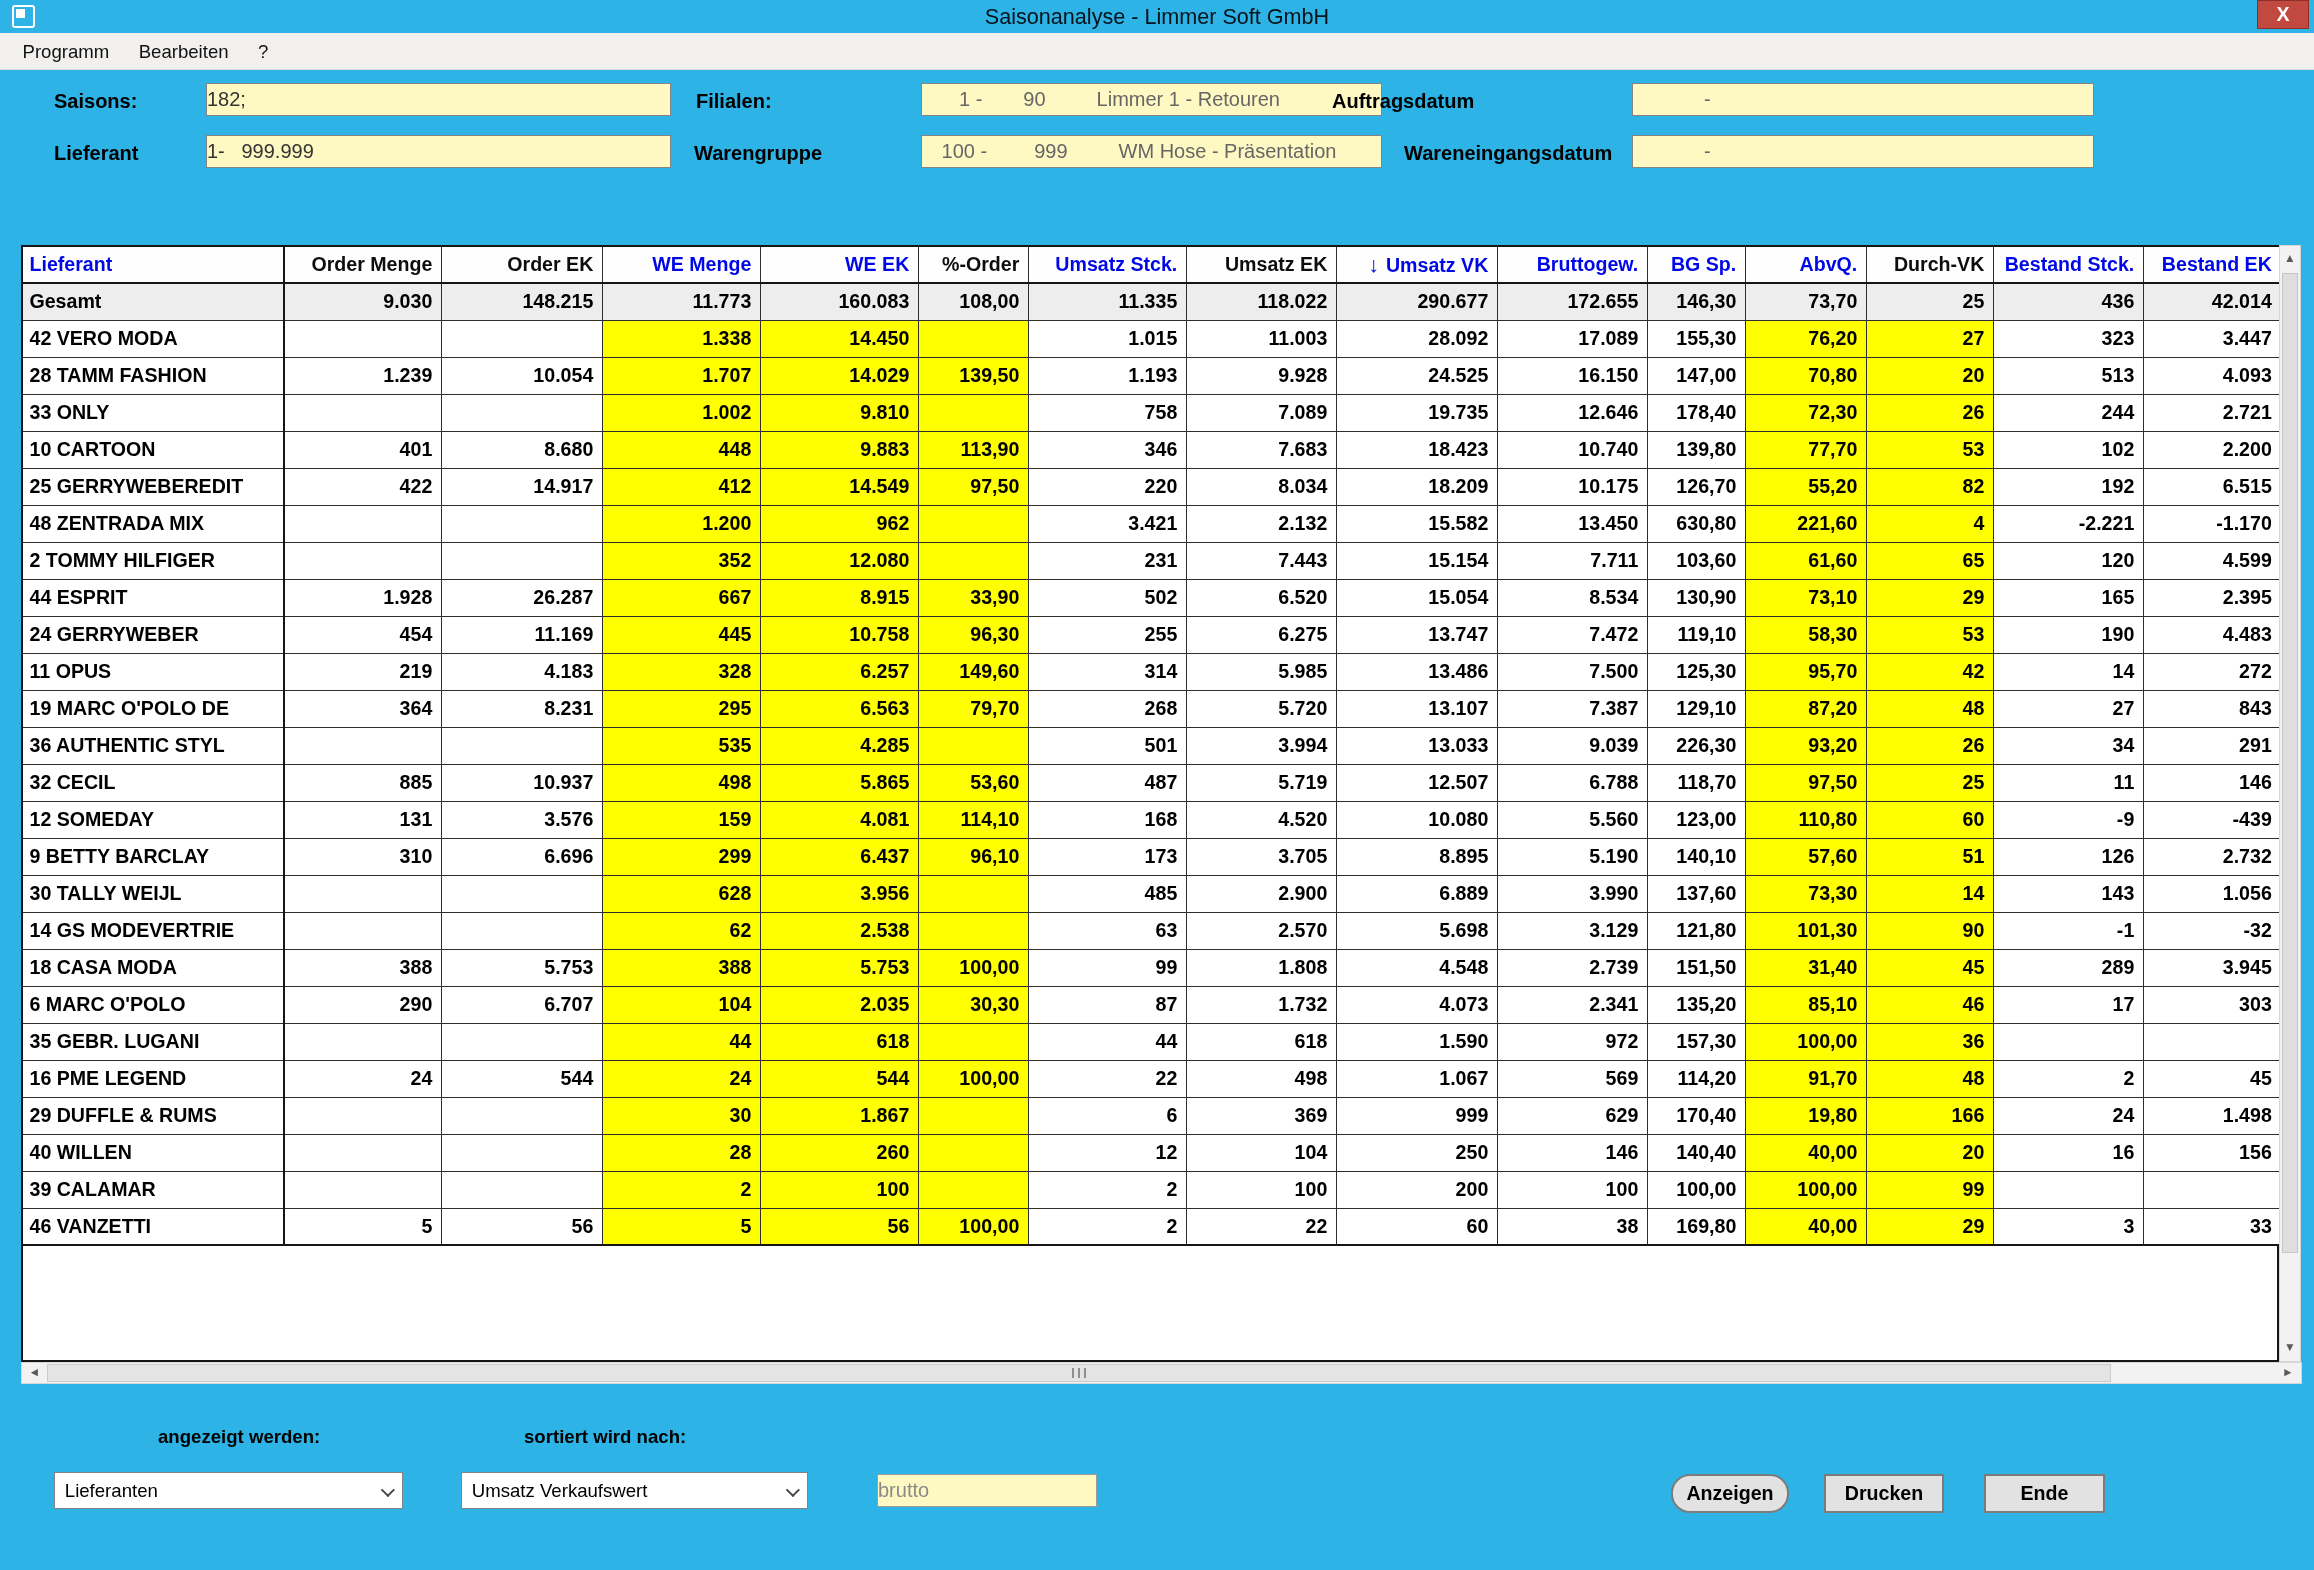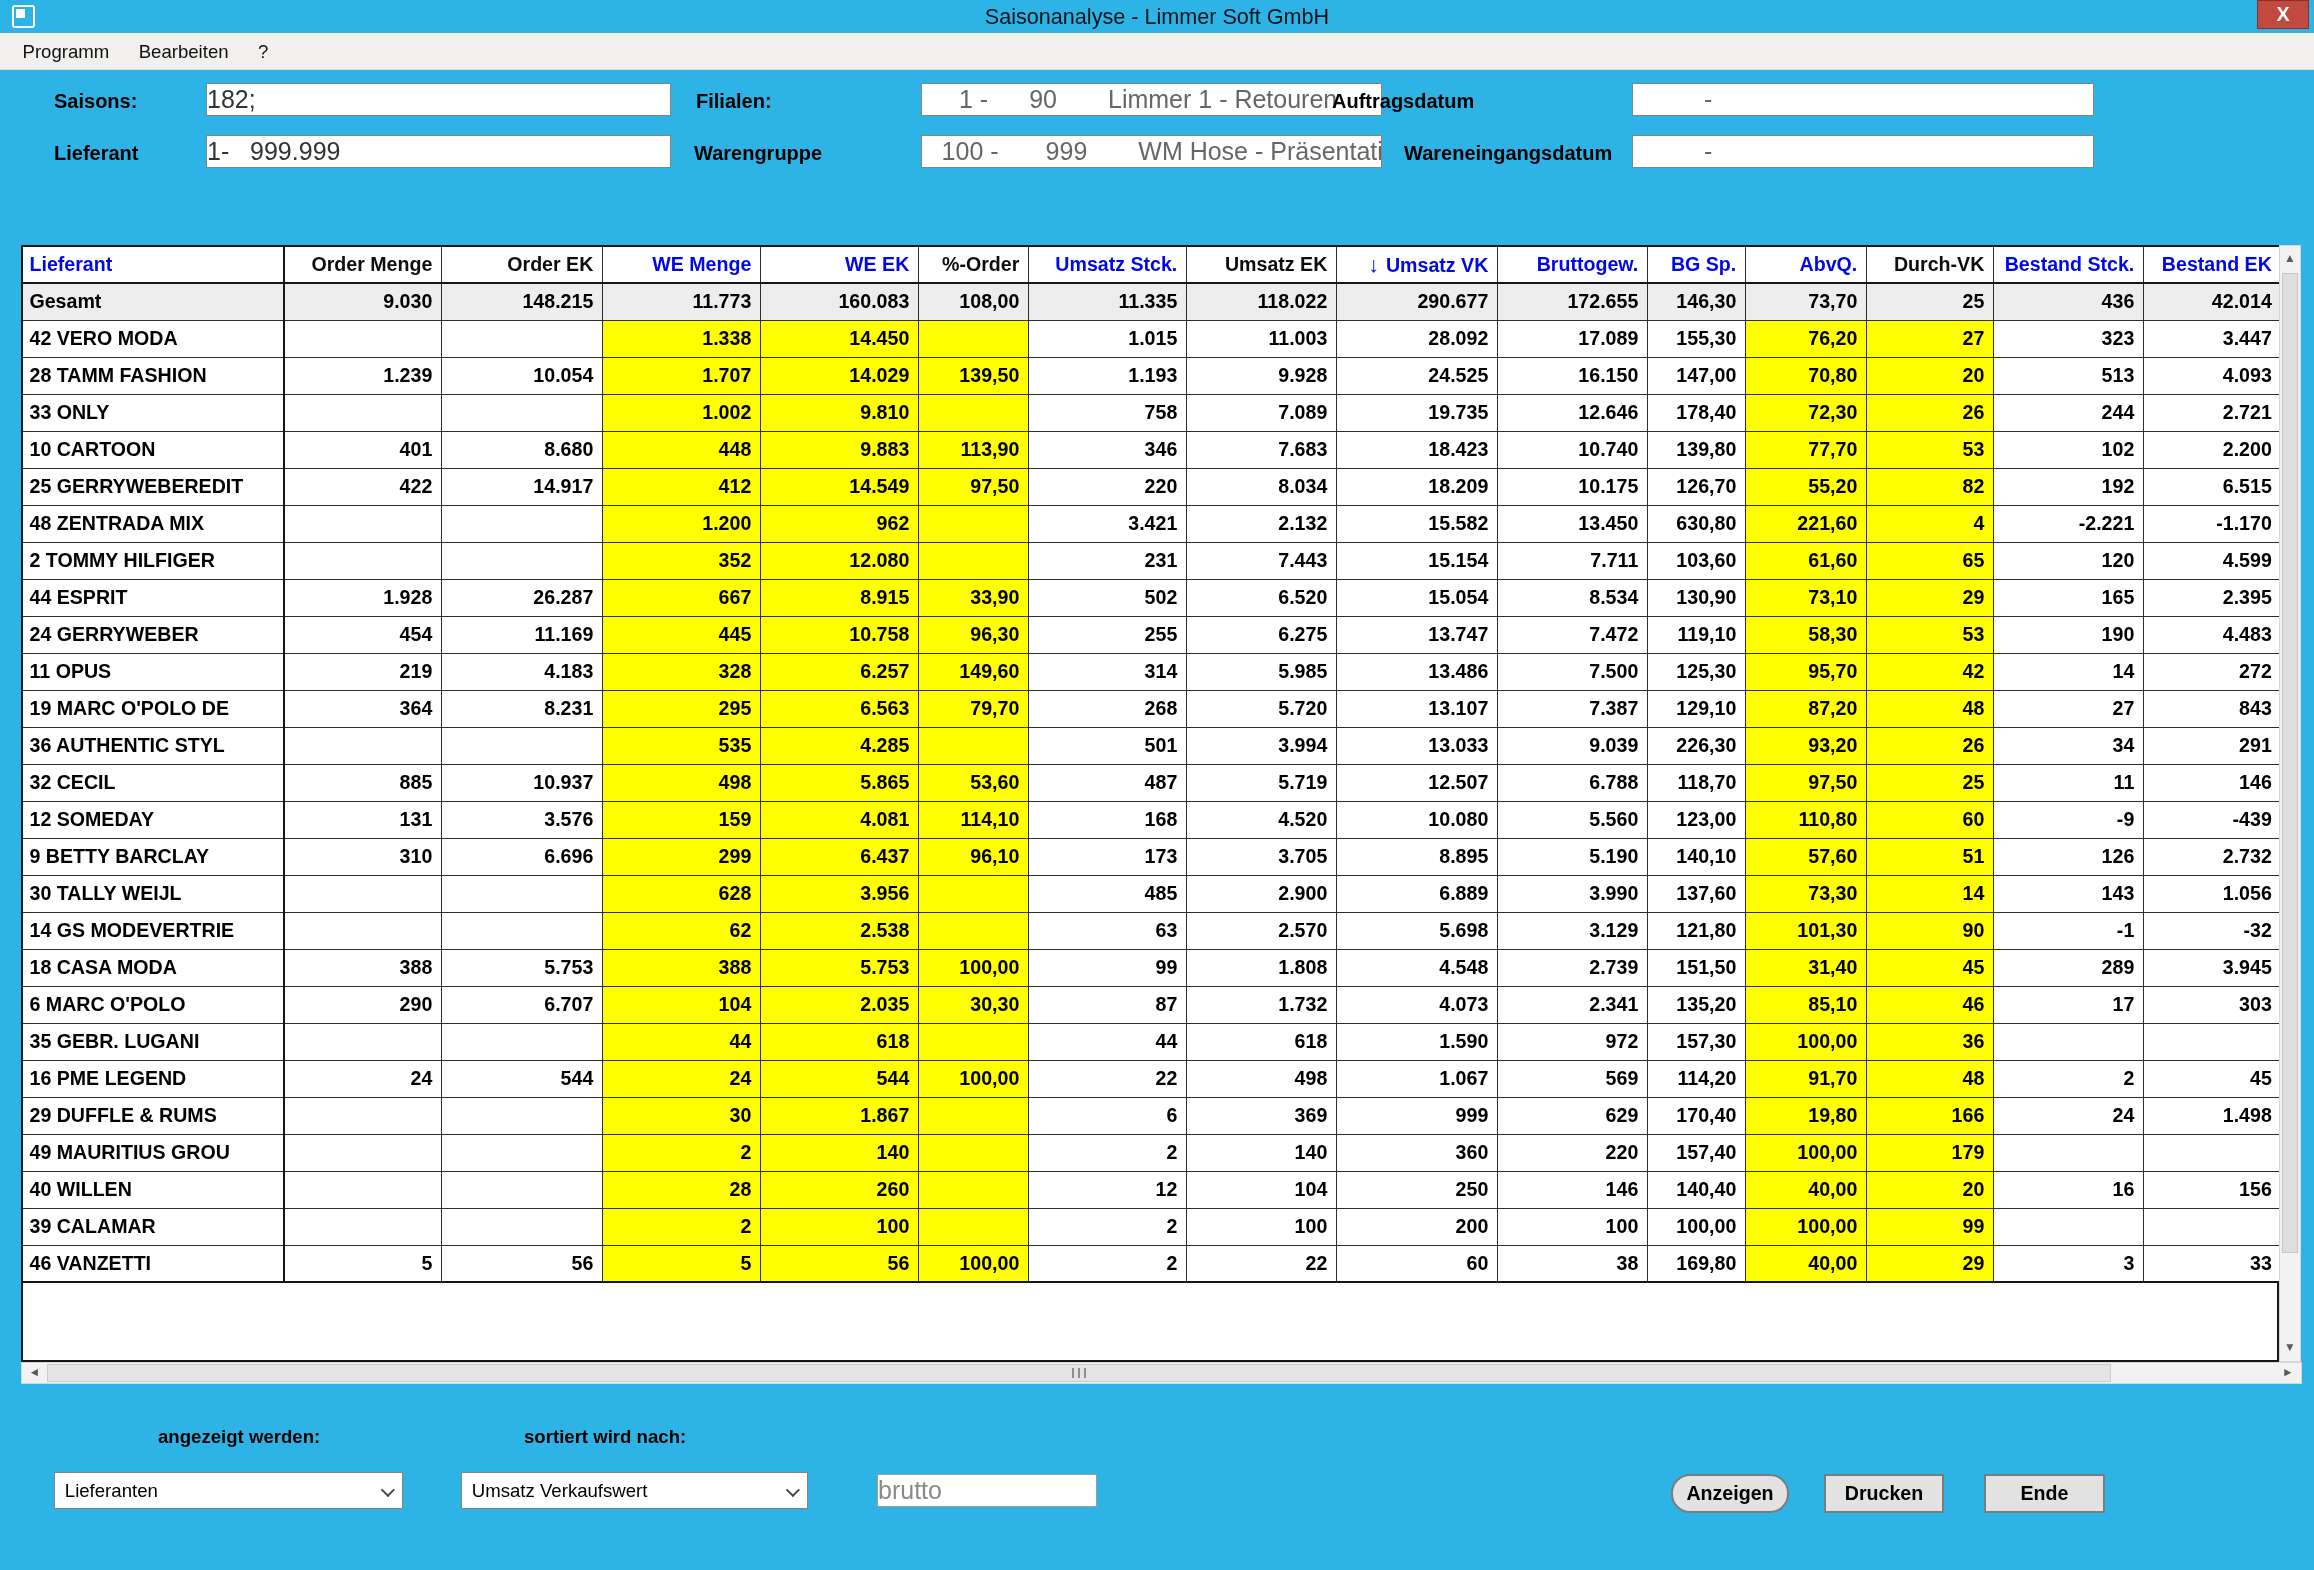--- a/index.html
+++ b/index.html
@@ -20,21 +20,21 @@
   .titlebar{position:absolute;top:0;left:0;right:0;height:33px;}
   .app-icon{position:absolute;left:11.8px;top:4.9px;width:23.5px;height:23.5px;border:2.9px solid #fff;border-radius:2.9px;background:transparent;}
   .app-icon::after{content:"";position:absolute;left:2px;top:2px;right:8.8px;bottom:8.8px;background:#fff;}
   .win-title{position:absolute;left:0;right:0;top:0;height:33px;line-height:33px;text-align:center;font-size:21.6px;color:#08131a;}
   .close-btn{position:absolute;right:4.9px;top:0;width:52px;height:29px;background:var(--close-red);border:1px solid #8c2f2a;color:#fff;font-size:19.6px;font-weight:bold;text-align:center;line-height:27.4px;cursor:default;}
   
   .menubar{position:absolute;top:33px;left:0;right:0;height:37px;background:#f1f0ee;display:flex;align-items:flex-start;padding-left:7.8px;border-bottom:1px solid #dcdcdc;}
   .menu-item{font-size:18.6px;color:#111;padding:0 14.7px;line-height:37px;}
   
   .flabel{position:absolute;font-size:20px;font-weight:bold;color:#000;white-space:nowrap;}
-  .ffield{position:absolute;height:33px;background:#ffffff;border:1px solid #848484;font-size:25px;line-height:31px;white-space:nowrap;overflow:hidden;}
+  .ffield{position:absolute;height:33px;background:#fef9c3;border:1px solid #848484;font-size:20px;line-height:31px;white-space:nowrap;overflow:hidden;}
   input.ffield{outline:none;padding:0;}
   .lbl-saisons{left:54px;top:90px;}
   .lbl-lieferant{left:54px;top:142px;}
   .lbl-filialen{left:696px;top:90px;}
   .lbl-warengruppe{left:694px;top:142px;}
   .lbl-auftrag{left:1332px;top:90px;}
   .lbl-warenein{left:1404px;top:142px;max-width:227px;overflow:hidden;}
   .f-saisons{left:206px;top:83px;width:465px;padding-left:46px;color:#333;}
   .f-lieferant{left:206px;top:135px;width:465px;padding-left:46px;color:#333;}
   .f-filialen{left:921px;top:83px;width:461px;color:#666;padding-left:37px;}
@@ -550,37 +550,20 @@
               <td>369</td>
               <td>999</td>
               <td>629</td>
               <td>170,40</td>
               <td class="yellow">19,80</td>
               <td class="yellow">166</td>
               <td>24</td>
               <td>1.498</td>
             </tr>
             <tr>
-              <td class="name-cell">49 MAURITIUS GROU</td>
-              <td></td>
-              <td></td>
-              <td class="yellow">2</td>
-              <td class="yellow">140</td>
-              <td class="yellow"></td>
-              <td>2</td>
-              <td>140</td>
-              <td>360</td>
-              <td>220</td>
-              <td>157,40</td>
-              <td class="yellow">100,00</td>
-              <td class="yellow">179</td>
-              <td></td>
-              <td></td>
-            </tr>
-            <tr>
               <td class="name-cell">40 WILLEN</td>
               <td></td>
               <td></td>
               <td class="yellow">28</td>
               <td class="yellow">260</td>
               <td class="yellow"></td>
               <td>12</td>
               <td>104</td>
               <td>250</td>
               <td>146</td>

